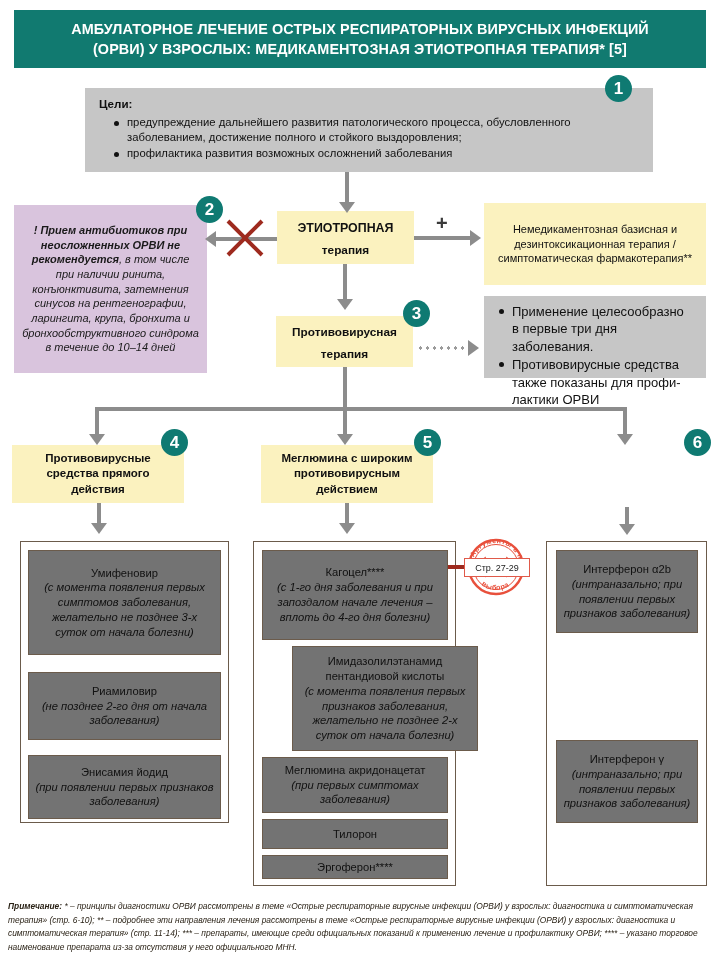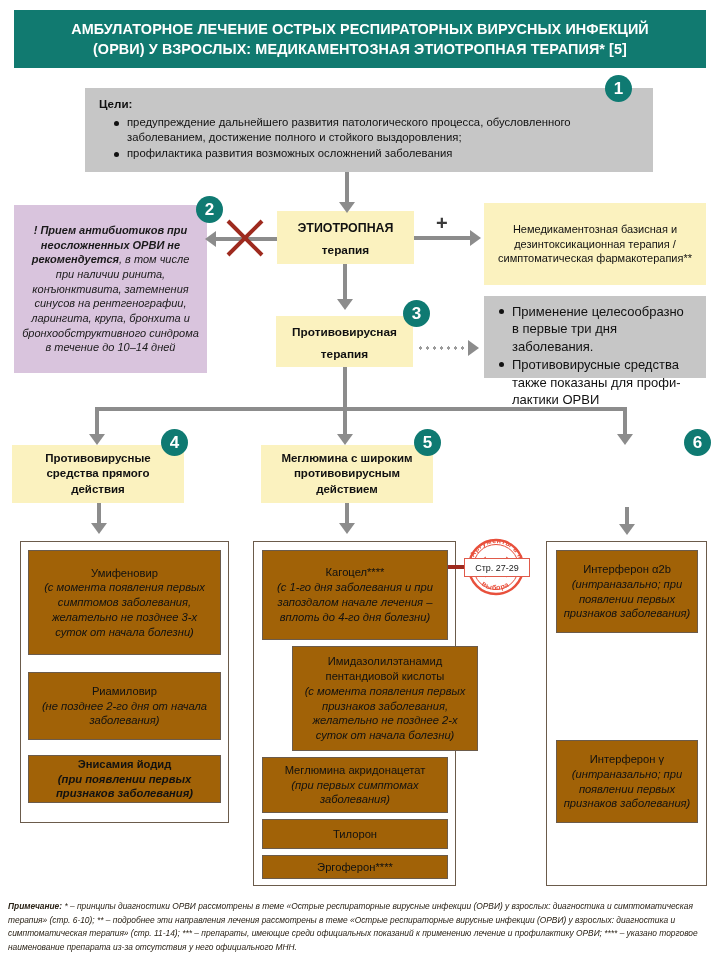--- a/index.html
+++ b/index.html
@@ -32,21 +32,21 @@
   .grey-box{
     background:#c6c6c6;color:#111;
   }
   .yellow-box{
     background:#fbf2bf;color:#111;
   }
   .purple-box{
     background:#d9c4dd;color:#1a1a1a;
   }
   .white-box{
-    background:#a16207;border:1.6px solid #6b5b4b;color:#111;
+    background:#737373;border:1.6px solid #6b5b4b;color:#111;
   }
   .outer-frame{
     background:#ffffff;border:1.4px solid #6b5b4b;
   }
 
   .center{
     display:flex;align-items:center;justify-content:center;text-align:center;
   }
   .bullets{margin:0;padding:0 10px 0 28px;list-style:none;}
   .bullets li{position:relative;margin:0 0 1px 0;}
@@ -241,21 +241,21 @@
     </div>
   </div>
 
   <div class="box white-box center" style="left:28px;top:672px;width:193px;height:68px;padding:3px 6px;">
     <div class="lbl" style="font-size:11.2px;line-height:1.32;">
       <span>Риамиловир</span><br>
       <span class="t-ital">(не позднее 2-го дня от начала заболевания)</span>
     </div>
   </div>
 
-  <div class="box white-box center" style="left:28px;top:755px;width:193px;height:48px;padding:3px 2px;font-weight:bold;">
+  <div class="box white-box center" style="left:28px;top:755px;width:193px;height:64px;padding:3px 2px;">
     <div class="lbl" style="font-size:11.2px;line-height:1.32;">
       <span>Энисамия йодид</span><br>
       <span class="t-ital">(при появлении первых признаков заболевания)</span>
     </div>
   </div>
 
   <div class="box outer-frame" style="left:253px;top:541px;width:203px;height:345px;"></div>
 
   <div class="box white-box center" style="left:262px;top:550px;width:186px;height:90px;padding:3px 6px;">
     <div class="lbl" style="font-size:11.2px;line-height:1.32;">

